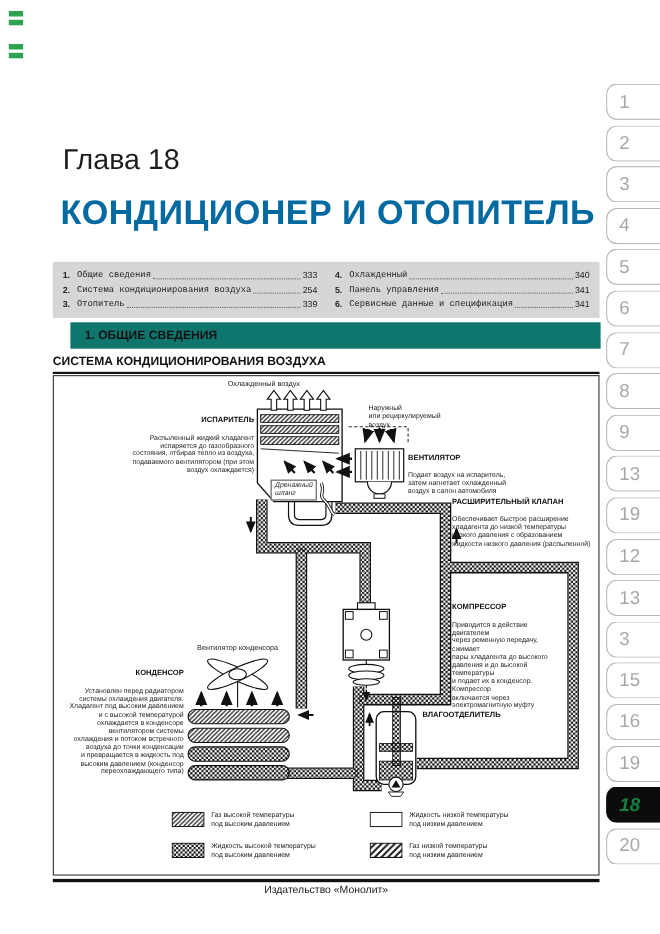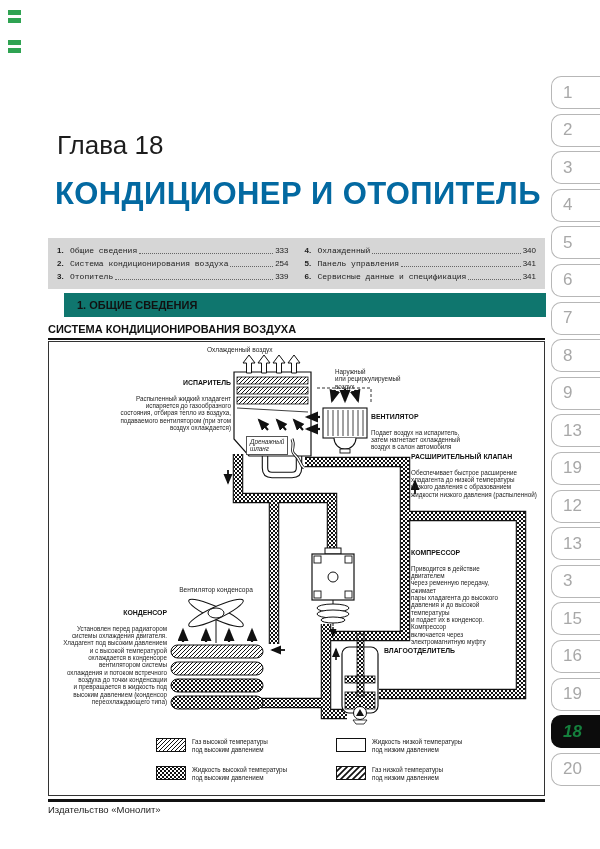--- a/index.html
+++ b/index.html
@@ -22,21 +22,21 @@
            border-bottom:2px solid #111;padding-bottom:3px;}
   #diagram{left:48px;top:341px;width:497px;height:455px;border:1px solid #333;box-sizing:border-box;background:#fff;}
   #diagram svg{position:absolute;left:0;top:0;}
   .dlabel{position:absolute;font-size:6.3px;line-height:7.3px;color:#1e1e1e;white-space:pre-line;}
   .dtitle{font-size:6.9px;font-weight:bold;margin-bottom:1px;white-space:normal;color:#111;}
   .single{font-size:6.6px;}
   .boxed{border:1px solid #555;padding:1px 3px;font-style:italic;background:#fff;}
   .legend-text{position:absolute;font-size:6.3px;line-height:7.5px;white-space:pre-line;}
   .legend-sw{position:absolute;}
   #footer-rule{left:48px;top:799px;width:497px;height:3px;background:#111;}
-  #footer-text{left:48px;top:804px;width:497px;text-align:left;font-size:9.5px;color:#222;}
+  #footer-text{left:48px;top:804px;width:497px;text-align:center;font-size:9.5px;color:#222;}
   #sidebar{position:absolute;right:0;top:76px;width:49px;}
   .tab{height:33px;margin-bottom:4.6px;border:1px solid #b7b7b7;border-right:none;
        border-radius:10px 0 0 10px;display:flex;align-items:center;padding-left:11px;
        font-size:17px;color:#a8a8a8;box-sizing:border-box;background:#fff;}
   .tab.active{background:#0c0c0c;border-color:#0c0c0c;color:#15803d;font-weight:bold;font-style:italic;}
   .scan-mark{position:absolute;background:#2fa352;width:13px;height:5px;}
 </style>
 </head>
 <body>
 

